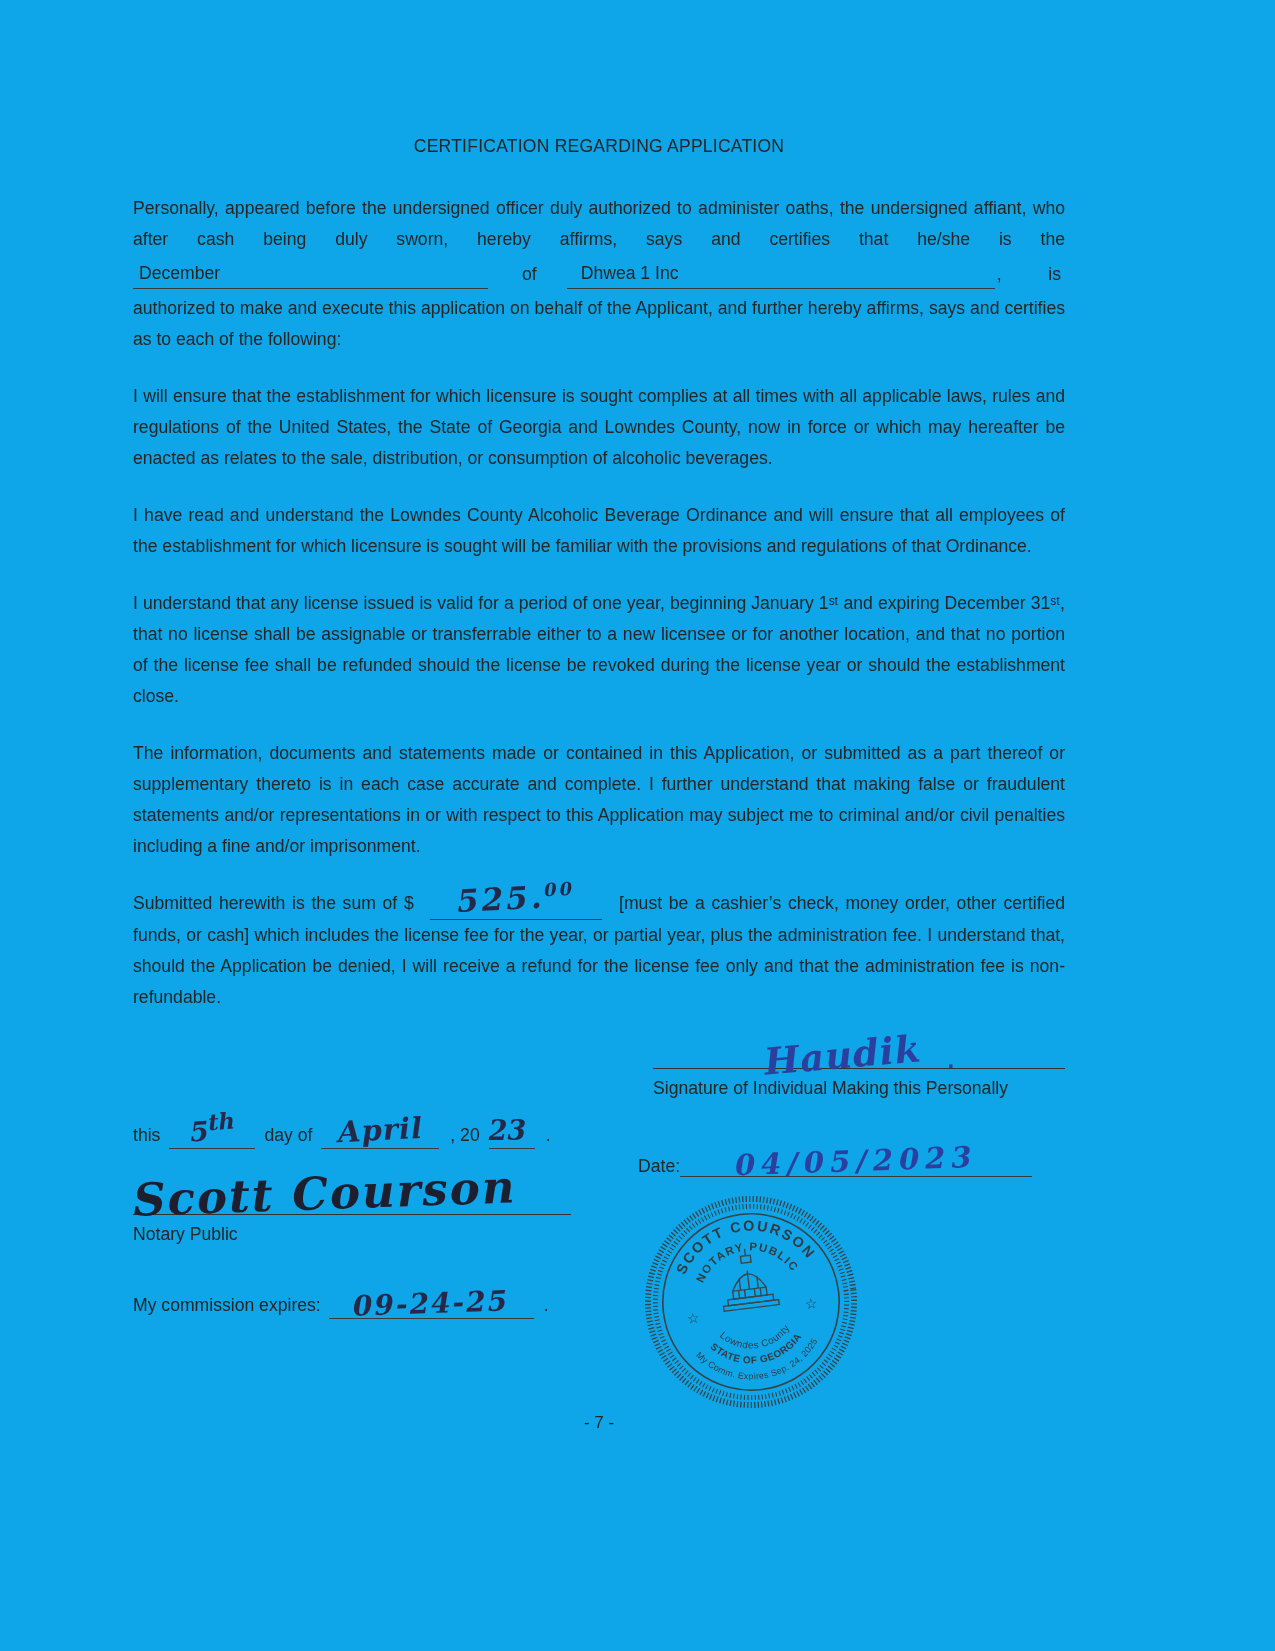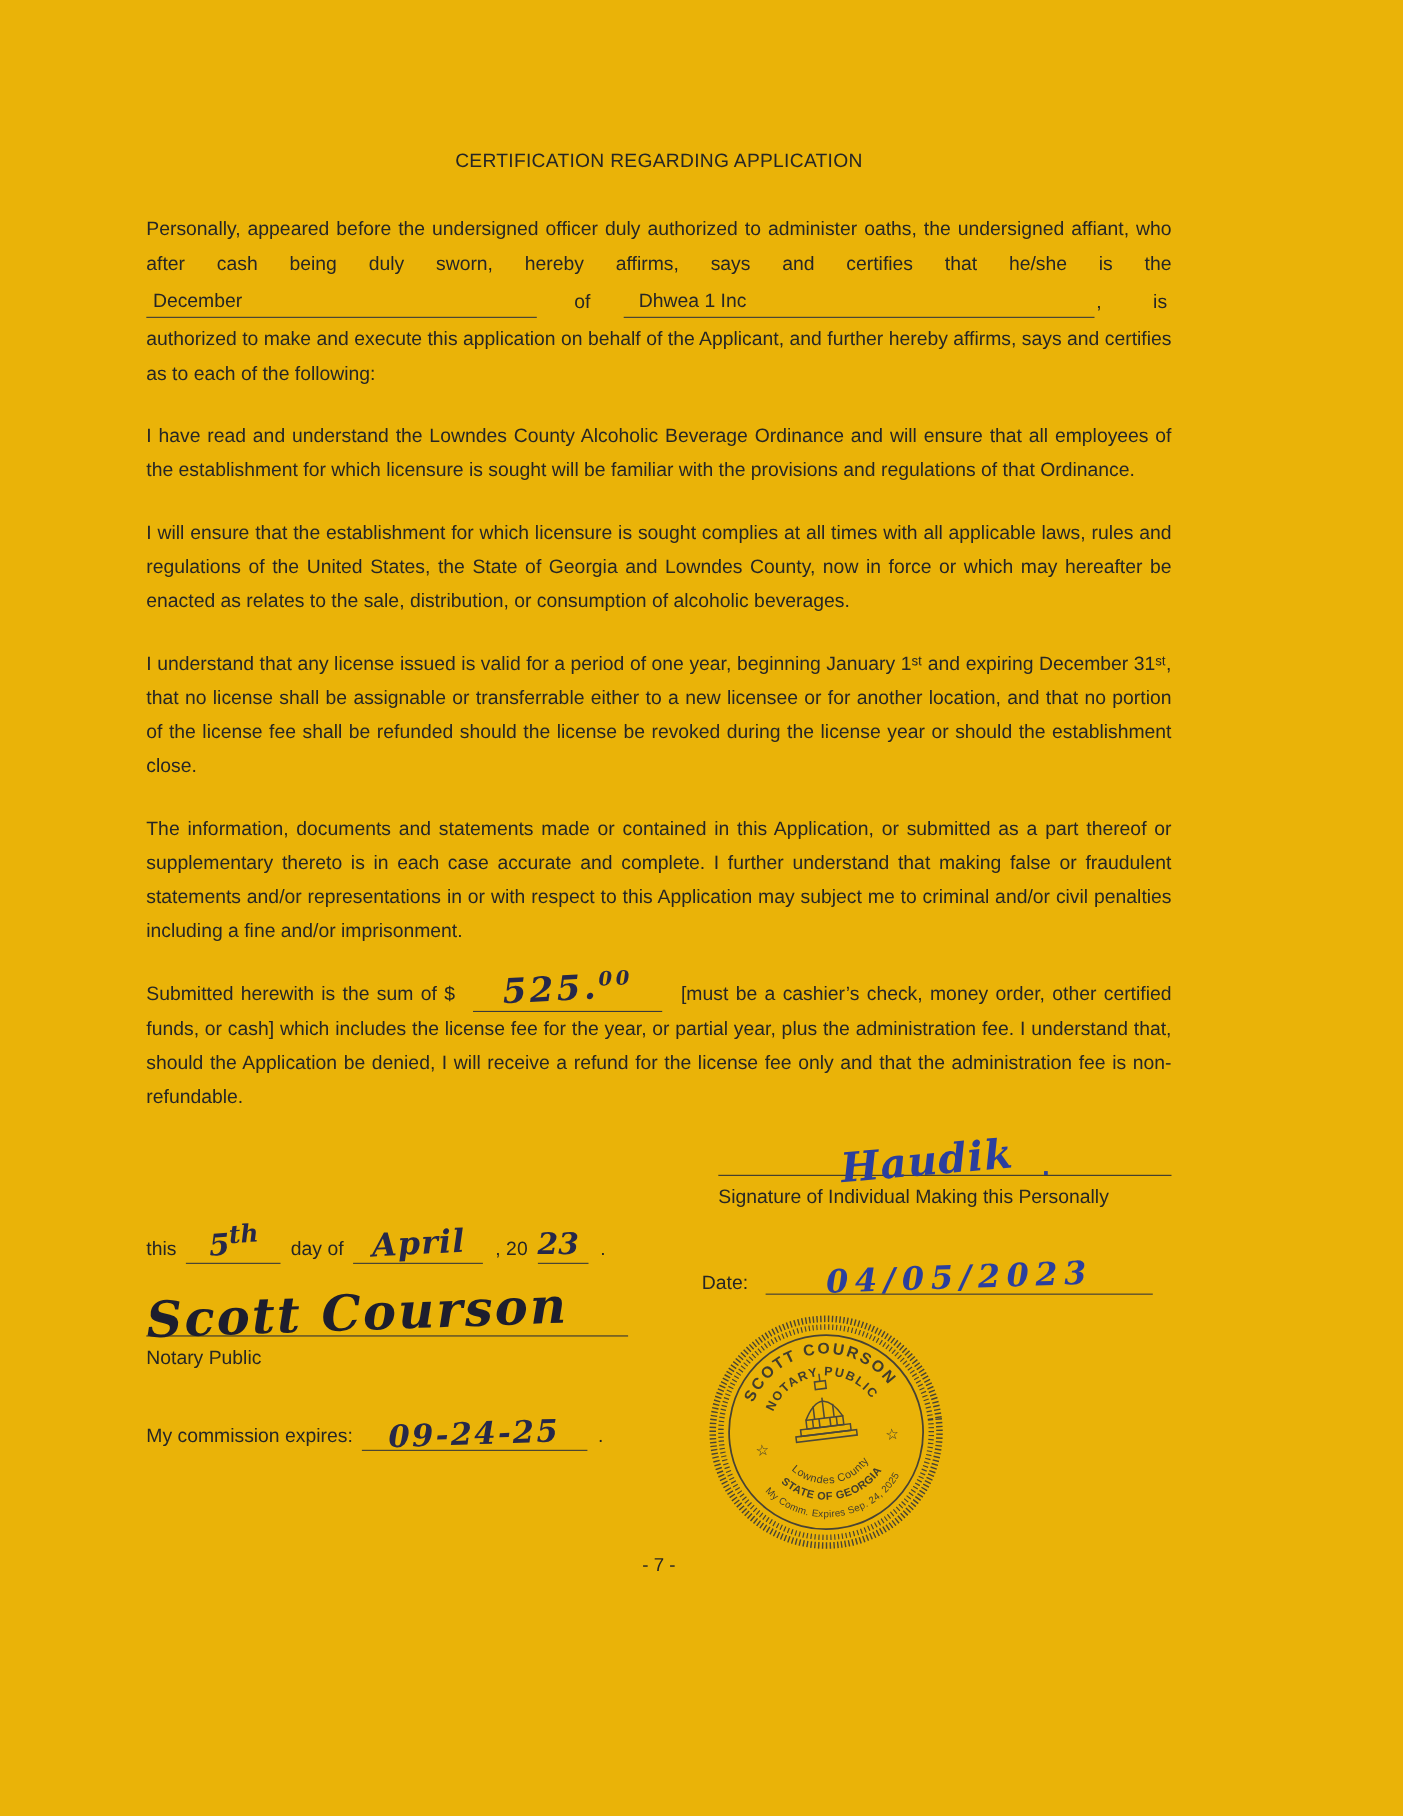--- a/index.html
+++ b/index.html
@@ -4,21 +4,21 @@
 <style>
   * { box-sizing: border-box; }
   html, body { margin: 0; padding: 0; background: #ffffff; }
   body {
     width: 1275px; height: 1651px;
     font-family: "Liberation Sans", "DejaVu Sans", sans-serif;
     color: #262626;
   }
   .page {
     width: 1275px; height: 1651px;
-    background: #eab308;
+    background: #0ea5e9;
     position: relative;
     padding: 136px 210px 0 133px;
     overflow: hidden;
   }
   .title {
     text-align: center;
     font-size: 17.5px;
     letter-spacing: .25px;
     margin-bottom: 36px;
   }
@@ -74,21 +74,21 @@
   .year  { width: 46px;  text-align: left; }
   .year-text  { font-size: 27px; line-height: 18px; display: inline-block; }
   .notary-sig { margin-top: 26px; width: 438px; border-bottom: 1.7px solid #333; }
   .notary-script { font-size: 45px; line-height: 38px; display: inline-block; transform: rotate(-2deg); letter-spacing: 2px; margin-bottom: -4px; white-space: nowrap; }
   .notary-label { margin-top: 9px; }
   .commission-row { margin-top: 50px; display: flex; align-items: flex-start; gap: 8px; }
   .comm { width: 205px; text-align: center; }
   .comm-text { font-size: 28px; line-height: 18px; display: inline-block; letter-spacing: 2px; transform: rotate(-2deg); }
 
   .right-col { flex: 1; }
-  .date-row { display: flex; align-items: flex-end; gap: 16px; margin-top: 36px; font-size: 17.6px; }
+  .date-row { display: flex; align-items: flex-end; gap: 0; margin-top: 36px; font-size: 17.6px; }
   .date-field { width: 352px; text-align: center; }
   .date-text { font-size: 29px; line-height: 20px; display: inline-block; letter-spacing: 6px; transform: rotate(-2deg); }
   .seal { width: 218px; height: 218px; margin: 16px 0 0 4px; transform: rotate(-7deg); opacity: .92; }
 
   .page-num { text-align: center; font-size: 17px; margin-top: 2px; }
   sup { line-height: 0; }
 </style>
 </head>
 <body>
 
@@ -101,22 +101,22 @@
   <div class="field-row">
     <span class="blank office"><span>December</span></span>
     <span class="mid">of</span>
     <span class="blank company"><span>Dhwea 1 Inc</span></span>
     <span class="tight">,</span>
     <span class="is">is</span>
   </div>
 
   <p class="just">authorized to make and execute this application on behalf of the Applicant, and further hereby affirms, says and certifies as to each of the following:</p>
 
+  <p class="para">I will ensure that the establishment for which licensure is sought complies at all times with all applicable laws, rules and regulations of the United States, the State of Georgia and Lowndes County, now in force or which may hereafter be enacted as relates to the sale, distribution, or consumption of alcoholic beverages.</p>
   <p class="para">I have read and understand the Lowndes County Alcoholic Beverage Ordinance and will ensure that all employees of the establishment for which licensure is sought will be familiar with the provisions and regulations of that Ordinance.</p>
-  <p class="para">I will ensure that the establishment for which licensure is sought complies at all times with all applicable laws, rules and regulations of the United States, the State of Georgia and Lowndes County, now in force or which may hereafter be enacted as relates to the sale, distribution, or consumption of alcoholic beverages.</p>
   <p class="para">I understand that any license issued is valid for a period of one year, beginning January 1ˢᵗ and expiring December 31ˢᵗ, that no license shall be assignable or transferrable either to a new licensee or for another location, and that no portion of the license fee shall be refunded should the license be revoked during the license year or should the establishment close.</p>
   <p class="para">The information, documents and statements made or contained in this Application, or submitted as a part thereof or supplementary thereto is in each case accurate and complete.  I further understand that making false or fraudulent statements and/or representations in or with respect to this Application may subject me to criminal and/or civil penalties including a fine and/or imprisonment.</p>
 
   <p class="para">
     <span>Submitted herewith is the sum of $</span>
     <span class="blank amount"><span class="hand ink-dark amount-text"><span>525.</span><sup>00</sup></span></span>
     <span>[must be a cashier’s check, money order, other certified funds, or cash] which includes the license fee for the year, or partial year, plus the administration fee.  I understand that, should the Application be denied, I will receive a refund for the license fee only and that the administration fee is non-refundable.</span>
   </p>
 
   <div class="sig-block">

